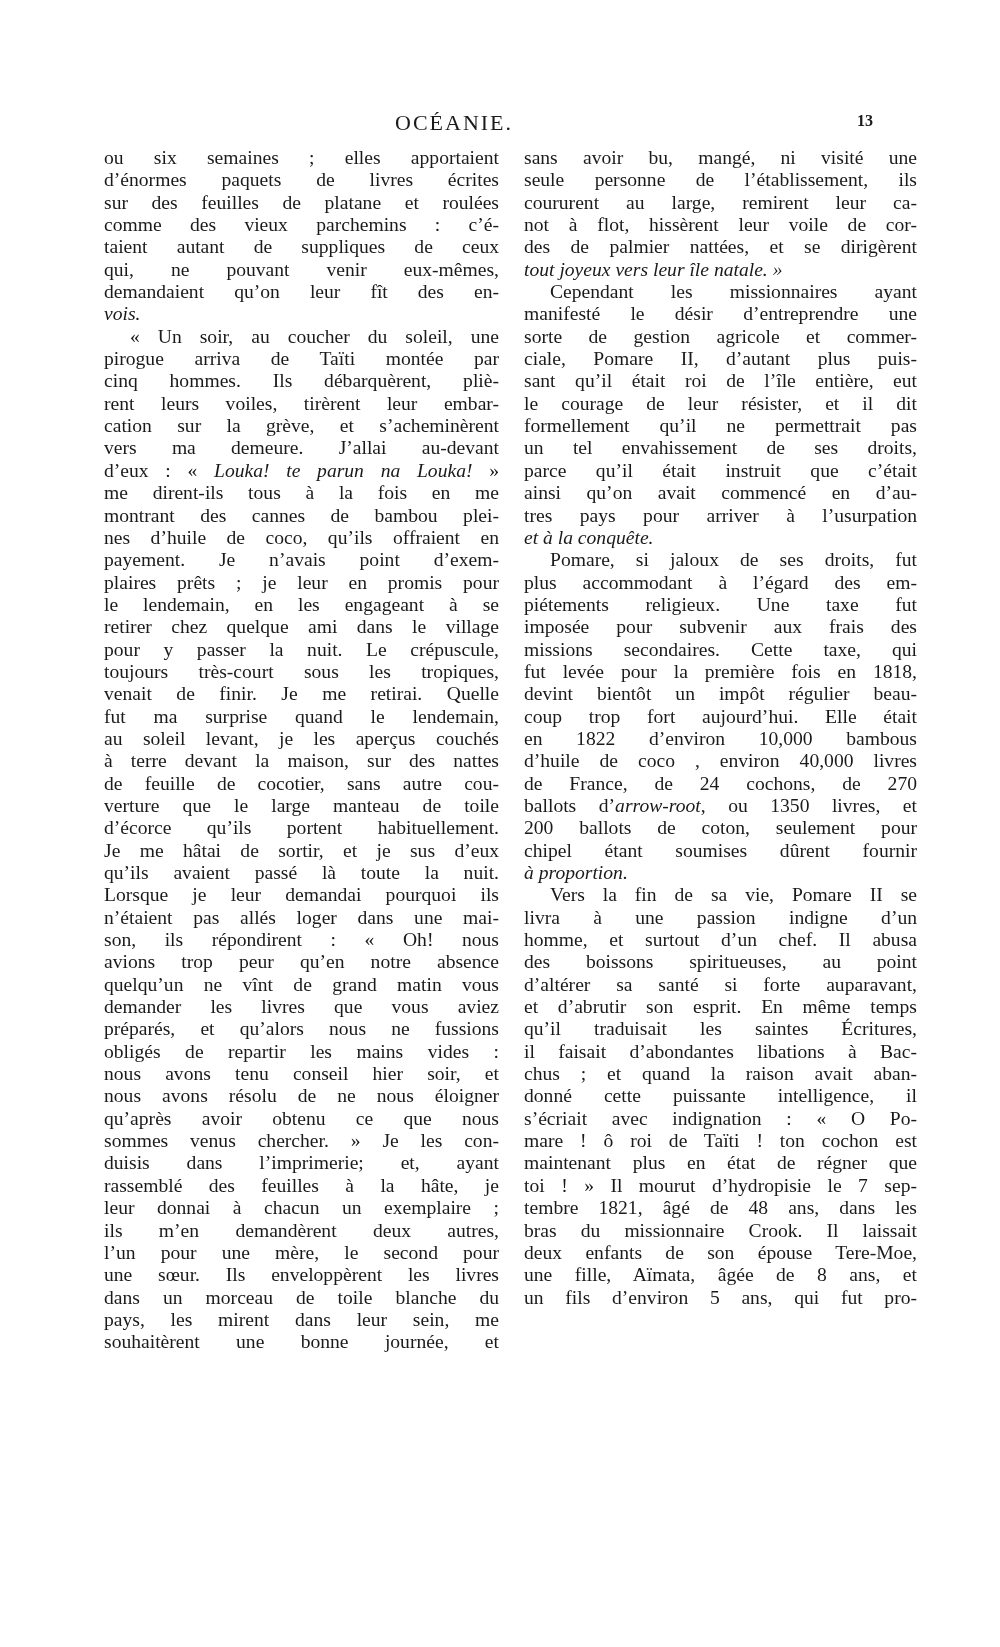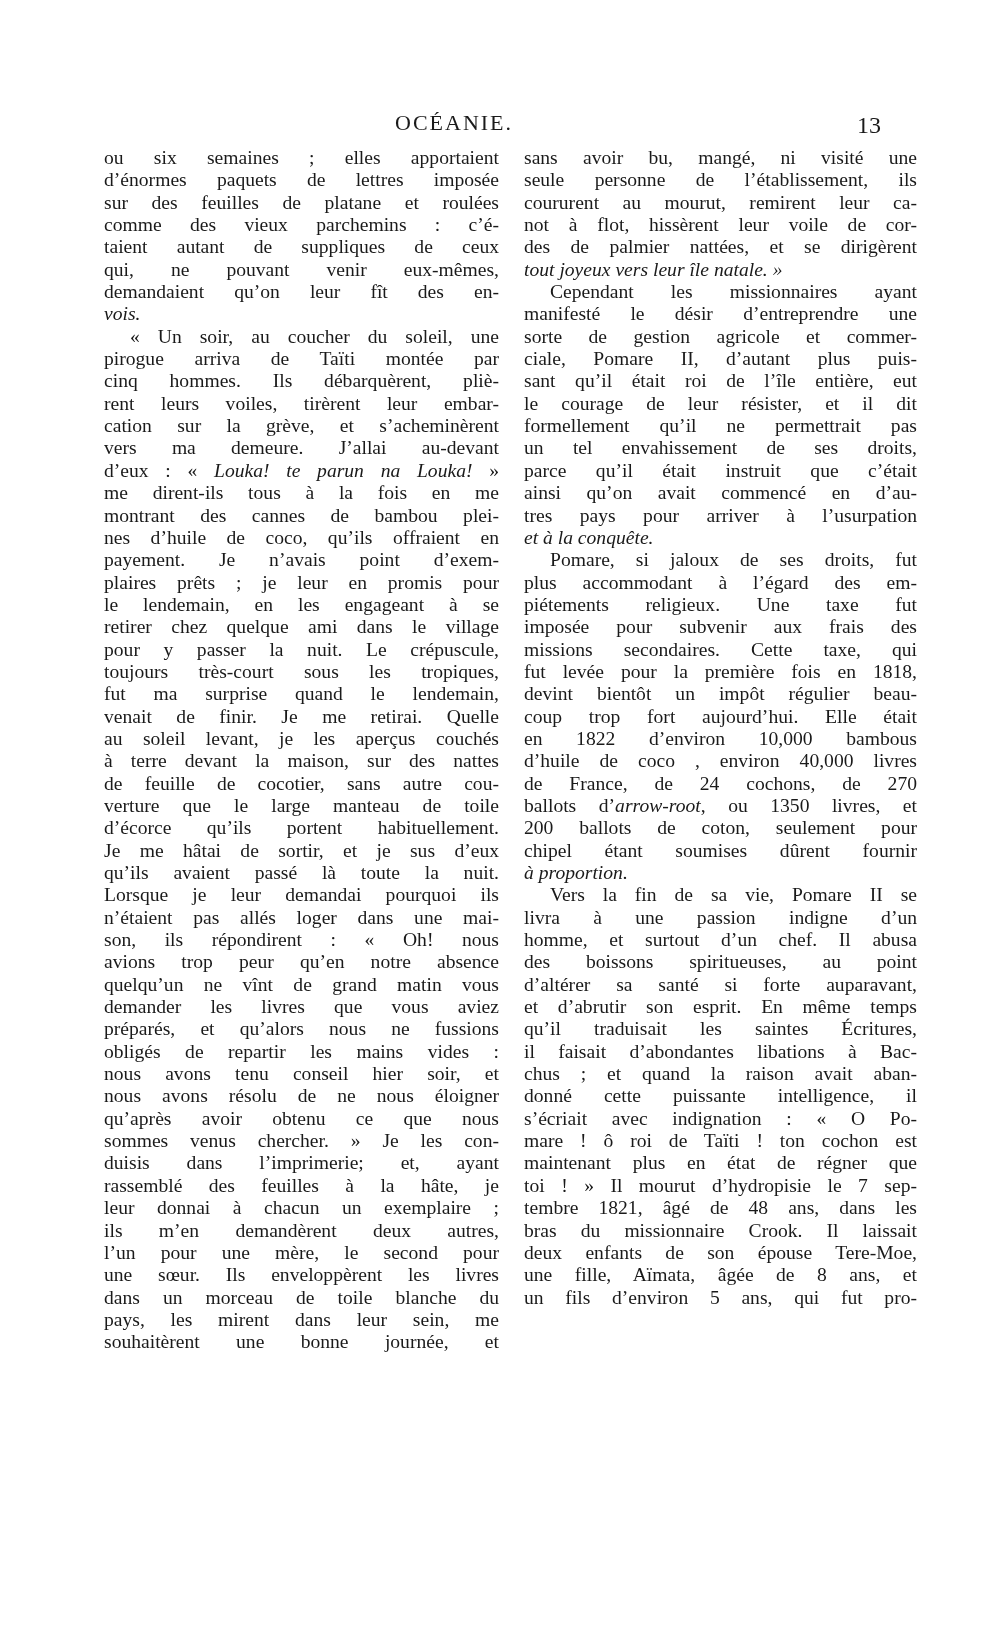--- a/index.html
+++ b/index.html
@@ -1,21 +1,21 @@
 <!DOCTYPE html>
 <html><head>
 <meta charset="utf-8">
 <style>
   html, body { margin: 0; padding: 0; background: #ffffff; }
   body { width: 1000px; height: 1647px; position: relative; overflow: hidden;
          font-family: "Liberation Serif", "DejaVu Serif", serif; color: #1a1a1a; }
   .page { position: absolute; left: 0; top: 0; width: 936px; height: 1647px; }
   .running-head { position: absolute; top: 110px; left: 0; width: 1000px; height: 30px; }
   .head-title { position: absolute; left: 395px; top: 0; font-size: 22px; letter-spacing: 2px; font-weight: normal; }
-  .page-number { position: absolute; left: 857px; top: 2px; font-size: 24px; font-weight: normal; }
+  .page-number { position: absolute; left: 857px; top: 2px; font-size: 16px; font-weight: bold; }
   .column { position: absolute; top: 147px; width: 395px; margin-left: 44px; }
   .col-left { left: 60px; }
   .col-right { left: 480px; width: 393px; }
   .line { display: block; height: 22.35px; line-height: 22.35px; font-size: 19.6px;
           text-align: justify; text-align-last: justify; white-space: nowrap; overflow: visible; }
   .line.last { text-align-last: left; }
   .line.indent { padding-left: 26px; }
   .line .txt { display: block; width: 100%; white-space: normal; text-align: justify; text-align-last: justify; }
   .line.last .txt { text-align-last: left; font-style: italic; }
   em { }
@@ -27,21 +27,21 @@
   <div class="running-head">
     <span class="head-title">OCÉANIE.</span>
     <span class="page-number">13</span>
   </div>
 
   <div class="column col-left" id="col-0">
       <div class="line">
         <span class="txt">ou six semaines ; elles apportaient</span>
       </div>
       <div class="line">
-        <span class="txt">d’énormes paquets de lettres imposée</span>
+        <span class="txt">d’énormes paquets de livres écrites</span>
       </div>
       <div class="line">
         <span class="txt">sur des feuilles de platane et roulées</span>
       </div>
       <div class="line">
         <span class="txt">comme des vieux parchemins : c’é-</span>
       </div>
       <div class="line">
         <span class="txt">taient autant de suppliques de ceux</span>
       </div>
@@ -96,24 +96,24 @@
       <div class="line">
         <span class="txt">retirer chez quelque ami dans le village</span>
       </div>
       <div class="line">
         <span class="txt">pour y passer la nuit. Le crépuscule,</span>
       </div>
       <div class="line">
         <span class="txt">toujours très-court sous les tropiques,</span>
       </div>
       <div class="line">
+        <span class="txt">venait de finir. Je me retirai. Quelle</span>
+      </div>
+      <div class="line">
         <span class="txt">fut ma surprise quand le lendemain,</span>
-      </div>
-      <div class="line">
-        <span class="txt">venait de finir. Je me retirai. Quelle</span>
       </div>
       <div class="line">
         <span class="txt">au soleil levant, je les aperçus couchés</span>
       </div>
       <div class="line">
         <span class="txt">à terre devant la maison, sur des nattes</span>
       </div>
       <div class="line">
         <span class="txt">de feuille de cocotier, sans autre cou-</span>
       </div>
@@ -194,21 +194,21 @@
       </div>
     </div>
   <div class="column col-right" id="col-1">
       <div class="line">
         <span class="txt">sans avoir bu, mangé, ni visité une</span>
       </div>
       <div class="line">
         <span class="txt">seule personne de l’établissement, ils</span>
       </div>
       <div class="line">
-        <span class="txt">coururent au mourut, remirent leur ca-</span>
+        <span class="txt">coururent au large, remirent leur ca-</span>
       </div>
       <div class="line">
         <span class="txt">not à flot, hissèrent leur voile de cor-</span>
       </div>
       <div class="line">
         <span class="txt">des de palmier nattées, et se dirigèrent</span>
       </div>
       <div class="line last">
         <span class="txt">tout joyeux vers leur île natale. »</span>
       </div>

